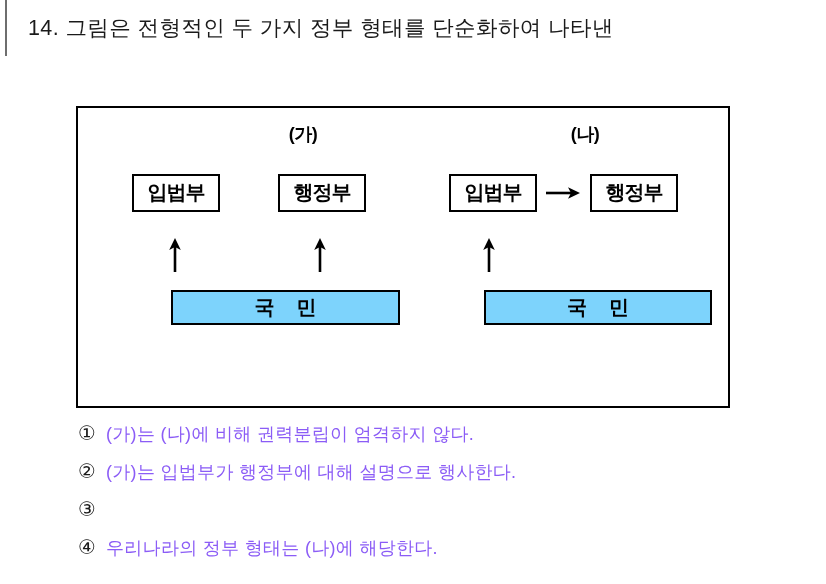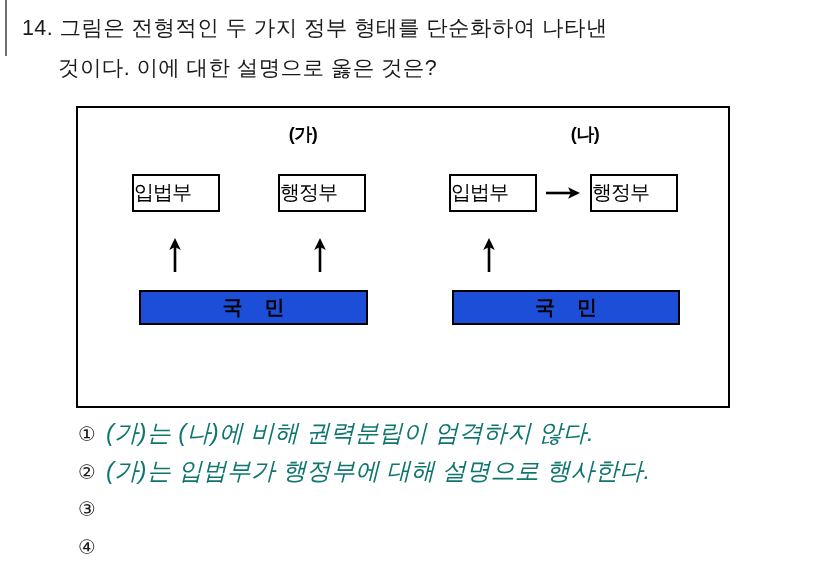--- a/index.html
+++ b/index.html
@@ -23,21 +23,21 @@
     left: 5px;
     top: 0px;
     width: 2px;
     height: 56px;
     background: #6e6e6e;
   }
 
   
   #stem {
     position: absolute;
-    left: 22px;
+    left: 28px;
     top: 8px;
     width: 790px;
   }
   .stem-line {
     font-size: 21.5px;
     line-height: 40px;
     letter-spacing: 0.4px;
     white-space: pre;
     color: #1a1a1a;
   }
@@ -67,44 +67,46 @@
   #label-ga { left: 118px; top: 14px; width: 214px; text-align: center; }
   #label-na { left: 400px; top: 14px; width: 214px; text-align: center; }
 
   
   .organ-box {
     position: absolute;
     border: 2.5px solid #000000;
     box-sizing: border-box;
     background: #ffffff;
     font-size: 20px;
-    font-weight: normal;
+    font-weight: bold;
     letter-spacing: -1px;
     line-height: 33px;
+    text-align: center;
     white-space: nowrap;
     color: #000;
   }
   #box-ga-legislature { left: 54px;  top: 66px; width: 88px; height: 38px; }
   #box-ga-executive   { left: 200px; top: 66px; width: 88px; height: 38px; }
   #box-na-legislature { left: 371px; top: 66px; width: 88px; height: 38px; }
   #box-na-executive   { left: 512px; top: 66px; width: 88px; height: 38px; }
 
   
   .people-box {
     position: absolute;
     border: 2.5px solid #000000;
     box-sizing: border-box;
-    background: #1d4ed8;
+    background: #7dd3fc;
     font-size: 20px;
     font-weight: bold;
     line-height: 30px;
     text-align: center;
     white-space: pre;
     letter-spacing: 0px;
     color: #000;
+    margin-left: 32px;
   }
   #box-ga-people { left: 61px;  top: 182px; width: 229px; height: 35px; }
   #box-na-people { left: 374px; top: 182px; width: 228px; height: 35px; }
 
   
   .arrow-up { position: absolute; width: 16px; height: 34px; }
   #arrow-ga-legislature { left: 89px;  top: 130px; }
   #arrow-ga-executive   { left: 234px; top: 130px; }
   #arrow-na-legislature { left: 403px; top: 130px; }
 
@@ -136,36 +138,34 @@
     height: 38px;
   }
   .choice-marker {
     width: 28px;
     flex: 0 0 28px;
     font-size: 20px;
     line-height: 38px;
     color: #1a1a1a;
   }
   .choice-text {
-    font-size: 24px;
+    font-size: 18px;
     line-height: 38px;
     letter-spacing: 0.3px;
     white-space: pre;
-    color: #0f766e;
-    font-style: italic;
+    color: #8b5cf6;
   }
 </style>
 </head>
 <body>
 
 <div id="margin-rule"></div>
 
 <div id="stem">
   <div class="stem-line" id="stem-line-1">14. 그림은 전형적인 두 가지 정부 형태를 단순화하여 나타낸</div>
-  <div class="stem-line" id="stem-line-2">것이다. 이에 대한 설명으로 옳은 것은?</div>
 </div>
 
 <div id="diagram">
 
   <div class="panel-label" id="label-ga">(가)</div>
   <div class="panel-label" id="label-na">(나)</div>
 
   <div class="organ-box" id="box-ga-legislature">입법부</div>
   <div class="organ-box" id="box-ga-executive">행정부</div>
 
@@ -209,15 +209,16 @@
     <span class="choice-marker">②</span>
     <span class="choice-text">(가)는 입법부가 행정부에 대해 설명으로 행사한다.</span>
   </div>
 
   <div class="choice-row">
     <span class="choice-marker">③</span>
   </div>
 
   <div class="choice-row">
     <span class="choice-marker">④</span>
+    <span class="choice-text">우리나라의 정부 형태는 (나)에 해당한다.</span>
   </div>
 
 </div>
 
 </body></html>

